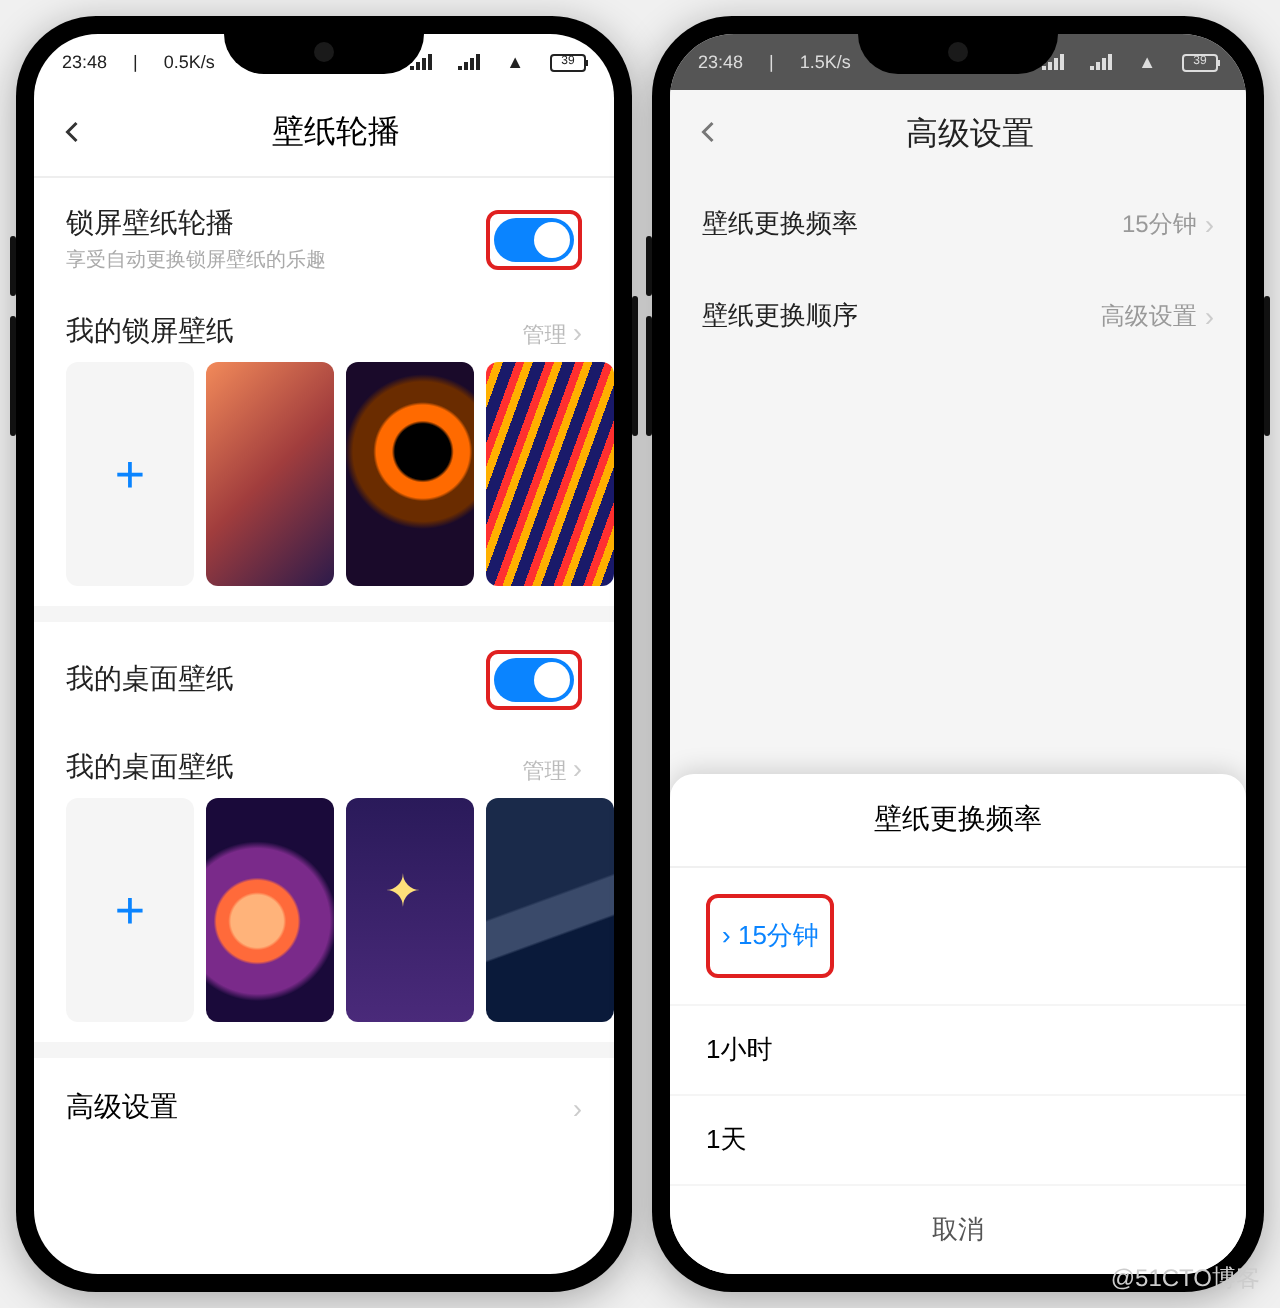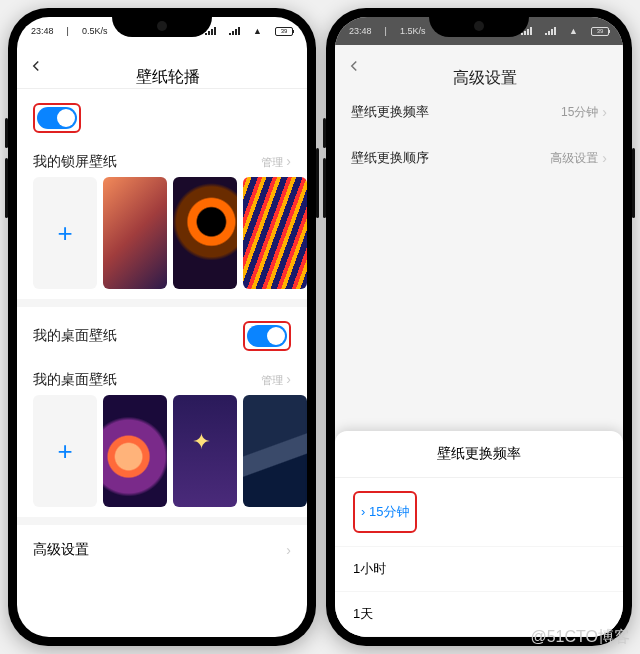--- a/index.html
+++ b/index.html
@@ -14,53 +14,53 @@
   .notch { position: absolute; top: 0; left: 50%; transform: translateX(-50%); width: 100px; height: 20px; background: #000; border-radius: 0 0 40px 40px; z-index: 10; }
   .notch::after { content: ""; position: absolute; top: 4px; left: 50%; transform: translateX(-50%); width: 10px; height: 10px; background: #1a1a1a; border-radius: 50%; }
   .status-bar { height: 28px; display: flex; justify-content: space-between; align-items: center; padding: 0 14px; font-size: 9px; }
   .sb-dark { color: #222; }
   .sb-light { color: #ddd; background: #555; }
   .sb-side { display: flex; align-items: center; gap: 13px; }
   .sig { display: inline-flex; align-items: flex-end; gap: 1px; height: 8px; }
   .sig i { width: 2px; background: currentColor; }
   .batt { width: 18px; height: 9px; border: 1px solid currentColor; border-radius: 2px; position: relative; display: inline-flex; align-items: center; justify-content: center; font-size: 6px; }
   .batt::after { content: ""; position: absolute; right: -2px; top: 2px; width: 1px; height: 3px; background: currentColor; }
-  .header { height: 44px; display: flex; align-items: flex-end; justify-content: center; position: relative; padding-left: 12px; }
+  .header { height: 44px; display: flex; align-items: center; justify-content: center; position: relative; padding-left: 12px; }
   .header-l { border-bottom: 1px solid #eee; }
   .back { position: absolute; left: 10px; top: 12px; cursor: pointer; }
   .title { font-size: 16px; font-weight: 500; }
   .title-r { color: #222; }
   .content { height: calc(100% - 72px); overflow: hidden; }
   .section { padding: 14px 16px 10px; }
   .row { display: flex; justify-content: space-between; align-items: center; }
   .lbl { font-size: 14px; color: #222; }
   .sub { font-size: 10px; color: #aaa; margin-top: 2px; }
   .toggle { width: 40px; height: 22px; background: #0a84ff; border-radius: 11px; position: relative; cursor: pointer; }
   .toggle::after { content: ""; position: absolute; right: 2px; top: 2px; width: 18px; height: 18px; background: #fff; border-radius: 50%; }
   .hl { border: 2px solid #e02020; border-radius: 6px; padding: 2px; }
-  .sec2 { padding: 10px 16px 6px; display: flex; justify-content: space-between; align-items: flex-start; }
+  .sec2 { padding: 10px 16px 6px; display: flex; justify-content: space-between; align-items: flex-end; }
   .mng { font-size: 11px; color: #bbb; }
   .thumbs { display: flex; gap: 6px; padding: 0 16px 10px; }
   .thumb { width: 64px; height: 112px; border-radius: 6px; flex-shrink: 0; }
   .add { background: #f5f5f5; display: flex; align-items: center; justify-content: center; font-size: 26px; color: #0a84ff; cursor: pointer; }
   .divider { height: 8px; background: #f5f5f5; }
   .adv { padding: 16px; display: flex; justify-content: space-between; align-items: center; font-size: 14px; cursor: pointer; }
   .chev { color: #ccc; font-size: 14px; }
   
   .rrow { padding: 14px 16px; display: flex; justify-content: space-between; align-items: center; }
   .rlbl { font-size: 13px; color: #222; }
   .rval { font-size: 12px; color: #999; display: flex; align-items: center; gap: 4px; }
   
   .sheet { position: absolute; bottom: 0; left: 0; right: 0; background: #fff; border-radius: 12px 12px 0 0; box-shadow: 0 -2px 12px rgba(0,0,0,.15); }
   .sheet-title { text-align: center; padding: 14px; font-size: 14px; font-weight: 500; border-bottom: 1px solid #f0f0f0; }
   .opt { padding: 13px 18px; font-size: 13px; border-bottom: 1px solid #f5f5f5; cursor: pointer; }
   .opt.sel { color: #0a84ff; }
   .opt.sel .hl2 { border: 2px solid #e02020; border-radius: 6px; padding: 10px 6px; display: inline-block; }
   .cancel { text-align: center; padding: 13px; font-size: 13px; color: #555; cursor: pointer; }
-  .watermark { position: absolute; bottom: 6px; right: 10px; font-size: 16px; color: #ccc; margin-left: 36px; }
+  .watermark { position: absolute; bottom: 6px; right: 10px; font-size: 12px; color: #ccc; margin-left: 36px; }
 </style>
 </head>
 <body>
 
 <div class="phone">
   <div class="side-btn sb-l" style="top:110px;height:30px"></div>
   <div class="side-btn sb-l" style="top:150px;height:60px"></div>
   <div class="side-btn sb-r" style="top:140px;height:70px"></div>
   <div class="screen screen-l">
     <div class="notch"></div>
@@ -96,20 +96,24 @@
       <span class="back">
         <svg width="18" height="18" viewBox="0 0 24 24" fill="none" stroke="#333" stroke-width="2">
             <path d="M15 18l-6-6 6-6"></path>
           </svg>
       </span>
       <span class="title">壁纸轮播</span>
     </div>
     <div class="content">
       <div class="section">
         <div class="row">
+          <div>
+            <div class="lbl">锁屏壁纸轮播</div>
+            <div class="sub">享受自动更换锁屏壁纸的乐趣</div>
+          </div>
           <div class="hl">
             <div class="toggle"></div>
           </div>
         </div>
       </div>
       <div class="sec2">
         <span class="lbl">我的锁屏壁纸</span>
         <span class="mng"><span>管理</span> <span class="chev">›</span></span>
       </div>
       <div class="thumbs">
@@ -207,17 +211,18 @@
         </span>
     </div>
 
     <div class="sheet">
       <div class="sheet-title">壁纸更换频率</div>
       <div class="opt sel">
         <span class="hl2"><span style="color:#0a84ff">›</span> <span>15分钟</span></span>
       </div>
       <div class="opt">1小时</div>
       <div class="opt">1天</div>
+      <div class="cancel">取消</div>
     </div>
   </div>
 </div>
 
 <div class="watermark">@51CTO博客</div>
 
 </body></html>

